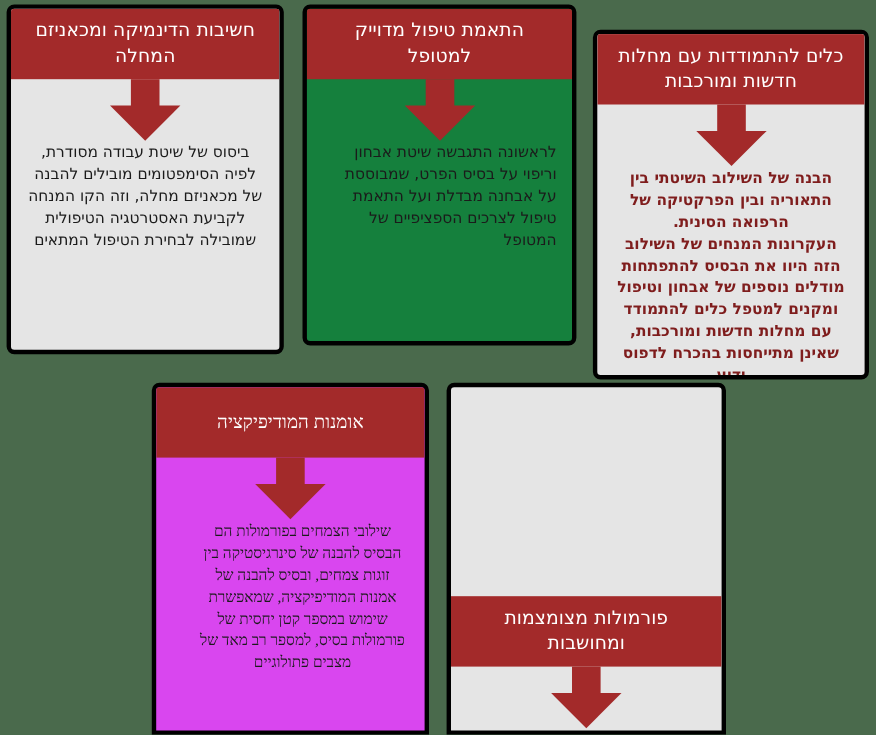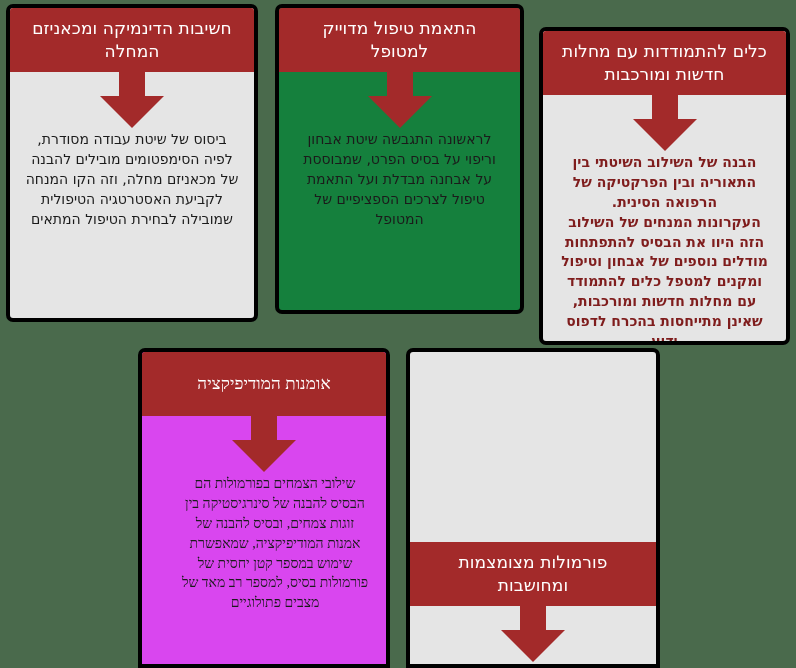--- a/index.html
+++ b/index.html
@@ -125,21 +125,21 @@
   </div>
 
   <div class="card" id="card-1" style="background: #15803d; border-color: rgb(0, 0, 0);">
     <div class="card-header" style="background: rgb(163, 42, 42); color: rgb(255, 255, 255);">התאמת טיפול מדוייק למטופל</div>
     <div class="arrow-zone">
       <div class="arrow">
         <div class="shaft" style="background: rgb(163, 42, 42);"></div>
         <div class="head" style="border-top-color: rgb(163, 42, 42);"></div>
       </div>
     </div>
-    <div class="card-body" style="color: rgb(27, 27, 27);">לראשונה התגבשה שיטת אבחון וריפוי על בסיס הפרט, שמבוססת על אבחנה מבדלת ועל התאמת טיפול לצרכים הספציפיים של המטופל</div>
+    <div class="card-body" style="color: rgb(27, 27, 27); text-align: right;">לראשונה התגבשה שיטת אבחון וריפוי על בסיס הפרט, שמבוססת על אבחנה מבדלת ועל התאמת טיפול לצרכים הספציפיים של המטופל</div>
   </div>
 
   <div class="card" id="card-2" style="background: rgb(229, 229, 229); border-color: rgb(0, 0, 0);">
     <div class="card-header" style="background: rgb(163, 42, 42); color: rgb(255, 255, 255);">כלים להתמודדות עם מחלות חדשות ומורכבות</div>
     <div class="arrow-zone">
       <div class="arrow">
         <div class="shaft" style="background: rgb(163, 42, 42);"></div>
         <div class="head" style="border-top-color: rgb(163, 42, 42);"></div>
       </div>
     </div>

